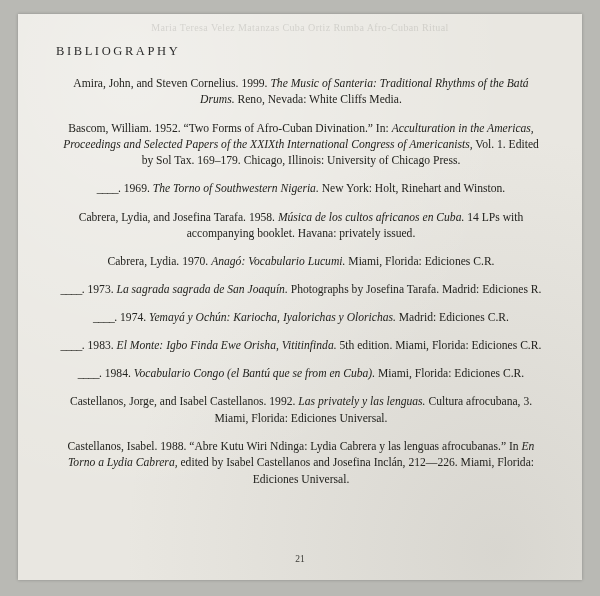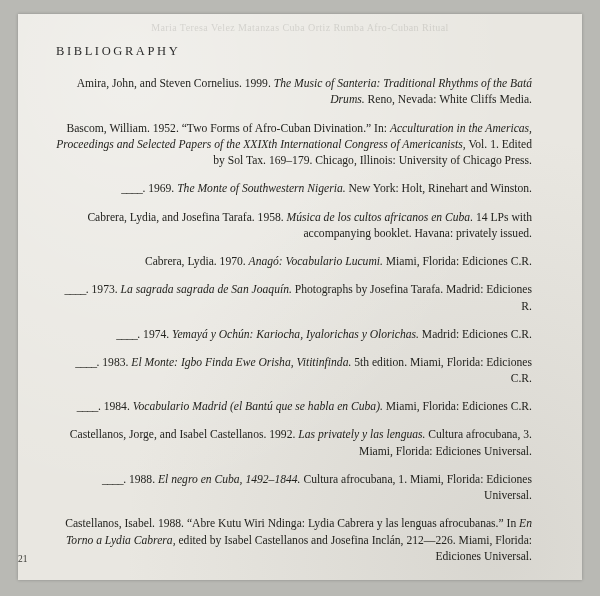--- a/index.html
+++ b/index.html
@@ -27,50 +27,51 @@
     content: "";
     position: absolute;
     inset: 0;
     pointer-events: none;
     background:
       radial-gradient(ellipse at 20% 10%, rgba(255,255,255,0.35), rgba(255,255,255,0) 60%),
       radial-gradient(ellipse at 85% 95%, rgba(140,138,130,0.18), rgba(0,0,0,0) 55%);
   }
   .content {
     position: relative;
-    padding: 30px 50px 0 38px;
+    padding: 30px 36px 0 38px;
     z-index: 2;
   }
   .heading {
     font-size: 12.5px;
     letter-spacing: 2.6px;
     color: #2b2b2b;
     margin-bottom: 17px;
     font-family: "Liberation Serif", serif;
   }
   .entry {
     font-size: 11.6px;
     line-height: 1.42;
     color: #23231f;
     margin-bottom: 8.5px;
-    text-align: right;
+    text-align: center;
     text-indent: 0;
     padding-left: 0;
   }
   .entry i {
     font-style: italic;
   }
   .dash {
     letter-spacing: -0.5px;
   }
   .folio {
     position: absolute;
     bottom: 16px;
     left: 0;
     width: 100%;
+    text-align: center;
     font-size: 9.5px;
     color: #3a3a35;
     z-index: 2;
   }
   
   .ghost {
     position: absolute;
     top: 8px;
     left: 0;
     width: 100%;
@@ -86,26 +87,25 @@
 </head>
 <body>
 
 <div id="page">
   <div class="ghost">Maria Teresa Velez  Matanzas Cuba Ortiz  Rumba  Afro-Cuban Ritual</div>
   <div class="content">
     <div class="heading">BIBLIOGRAPHY</div>
     <div id="entries">
         <p class="entry">Amira, John, and Steven Cornelius. 1999. <i>The Music of Santeria: Traditional Rhythms of the Batá Drums.</i> Reno, Nevada: White Cliffs Media.</p>
         <p class="entry">Bascom, William. 1952. “Two Forms of Afro-Cuban Divination.” In: <i>Acculturation in the Americas, Proceedings and Selected Papers of the XXIXth International Congress of Americanists,</i> Vol. 1. Edited by Sol Tax. 169–179. Chicago, Illinois: University of Chicago Press.</p>
-        <p class="entry"><span class="dash">____</span>. 1969. <i>The Monte of Southwestern Nigeria.</i> New York: Holt, Rinehart and Winston.</p>
+        <p class="entry"><span class="dash">____</span>. 1969. <i>The Torno of Southwestern Nigeria.</i> New York: Holt, Rinehart and Winston.</p>
         <p class="entry">Cabrera, Lydia, and Josefina Tarafa. 1958. <i>Música de los cultos africanos en Cuba.</i> 14 LPs with accompanying booklet. Havana: privately issued.</p>
         <p class="entry">Cabrera, Lydia. 1970. <i>Anagó: Vocabulario Lucumi.</i> Miami, Florida: Ediciones C.R.</p>
         <p class="entry"><span class="dash">____</span>. 1973. <i>La sagrada sagrada de San Joaquín.</i> Photographs by Josefina Tarafa. Madrid: Ediciones R.</p>
         <p class="entry"><span class="dash">____</span>. 1974. <i>Yemayá y Ochún: Kariocha, Iyalorichas y Olorichas.</i> Madrid: Ediciones C.R.</p>
         <p class="entry"><span class="dash">____</span>. 1983. <i>El Monte: Igbo Finda Ewe Orisha, Vititinfinda.</i> 5th edition. Miami, Florida: Ediciones C.R.</p>
-        <p class="entry"><span class="dash">____</span>. 1984. <i>Vocabulario Madrid (el Bantú que se habla en Cuba).</i> Miami, Florida: Ediciones C.R.</p>
+        <p class="entry"><span class="dash">____</span>. 1984. <i>Vocabulario Congo (el Bantú que se from en Cuba).</i> Miami, Florida: Ediciones C.R.</p>
         <p class="entry">Castellanos, Jorge, and Isabel Castellanos. 1992. <i>Las privately y las lenguas.</i> Cultura afrocubana, 3. Miami, Florida: Ediciones Universal.</p>
-        <p class="entry"><span class="dash">____</span>. 1988. <i>El negro en Cuba, 1492–1844.</i> Cultura afrocubana, 1. Miami, Florida: Ediciones Universal.</p>
         <p class="entry">Castellanos, Isabel. 1988. “Abre Kutu Wiri Ndinga: Lydia Cabrera y las lenguas afrocubanas.” In <i>En Torno a Lydia Cabrera,</i> edited by Isabel Castellanos and Josefina Inclán, 212—226. Miami, Florida: Ediciones Universal.</p>
       </div>
   </div>
   <div class="folio">21</div>
 </div>
 
 </body></html>

